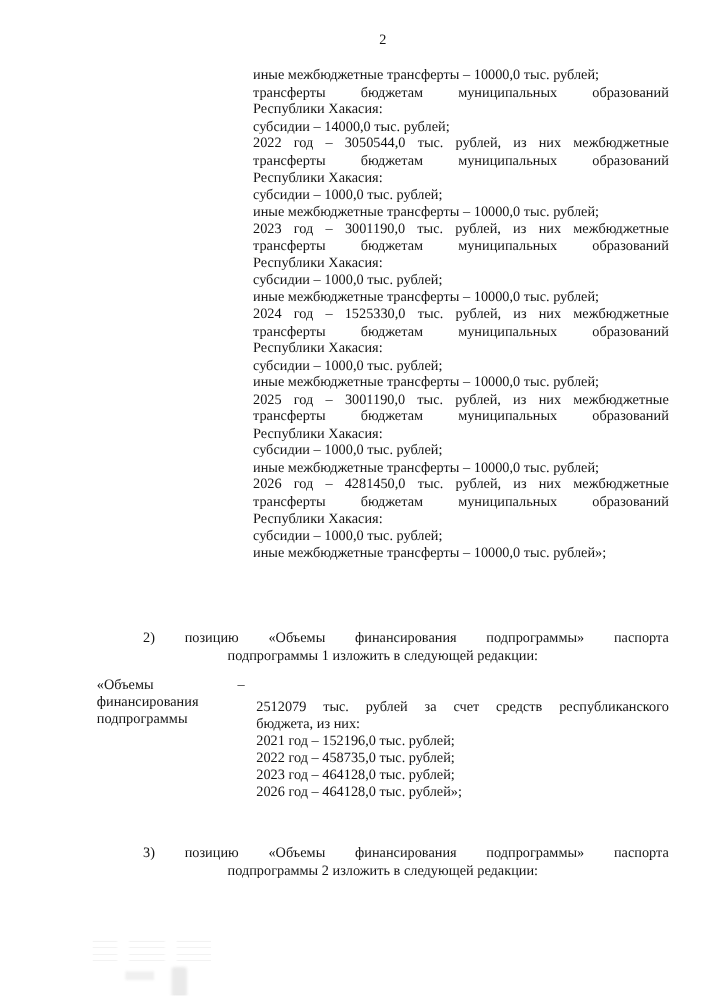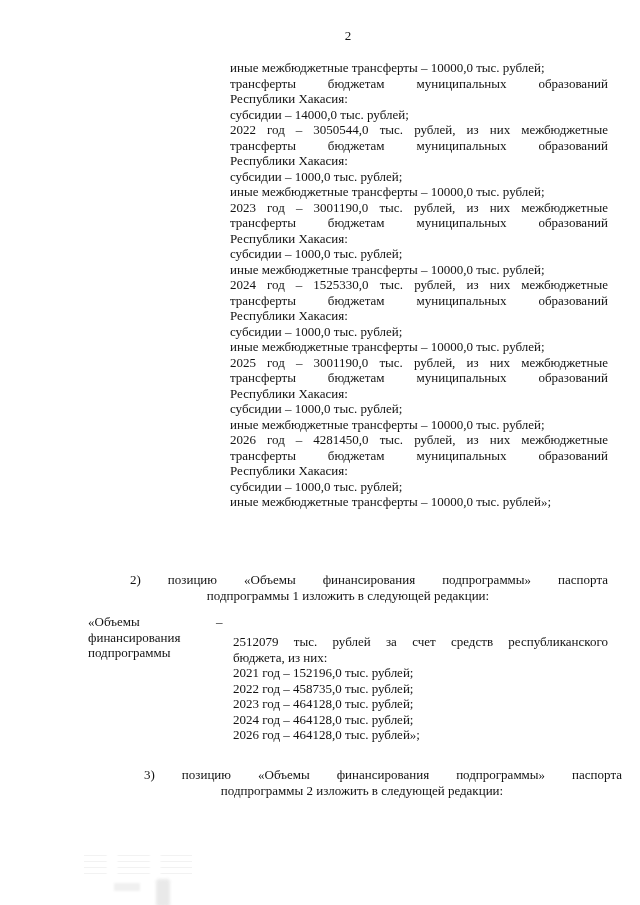--- a/index.html
+++ b/index.html
@@ -28,21 +28,21 @@
   .block1 {
     position: absolute;
     top: 60px; left: 230px; width: 378px;
   }
 
   .para {
     position: absolute;
     left: 88px; width: 520px;
   }
   .para2 { top: 572px; }
-  .para3 { top: 767px; margin-left: 14px; }
+  .para3 { top: 767px; }
   .p-first { text-indent: 42px; text-align: justify; text-align-last: justify; }
   .p-rest  { text-align: center; }
 
   .finance {
     position: absolute;
     top: 614px; left: 88px; width: 520px;
   }
   .fin-label {
     position: absolute; top: 0; left: 0; width: 126px;
     text-align: left;
@@ -164,21 +164,20 @@
 
         <div class="line align-left">бюджета, из них:</div>
 
 
         <div class="line align-left">2021 год – 152196,0 тыс. рублей;</div>
 
         <div class="line align-left">2022 год – 458735,0 тыс. рублей;</div>
 
         <div class="line align-left">2023 год – 464128,0 тыс. рублей;</div>
 
-        <div class="line align-left">2024 год – 464128,0 тыс. рублей;</div>
 
 
         <div class="line align-left">2026 год – 464128,0 тыс. рублей»;</div>
       </div>
   </div>
 
   <div class="para para3">
     <div class="line p-first">3) позицию «Объемы финансирования подпрограммы» паспорта</div>
     <div class="line p-rest">подпрограммы 2 изложить в следующей редакции:</div>
   </div>

